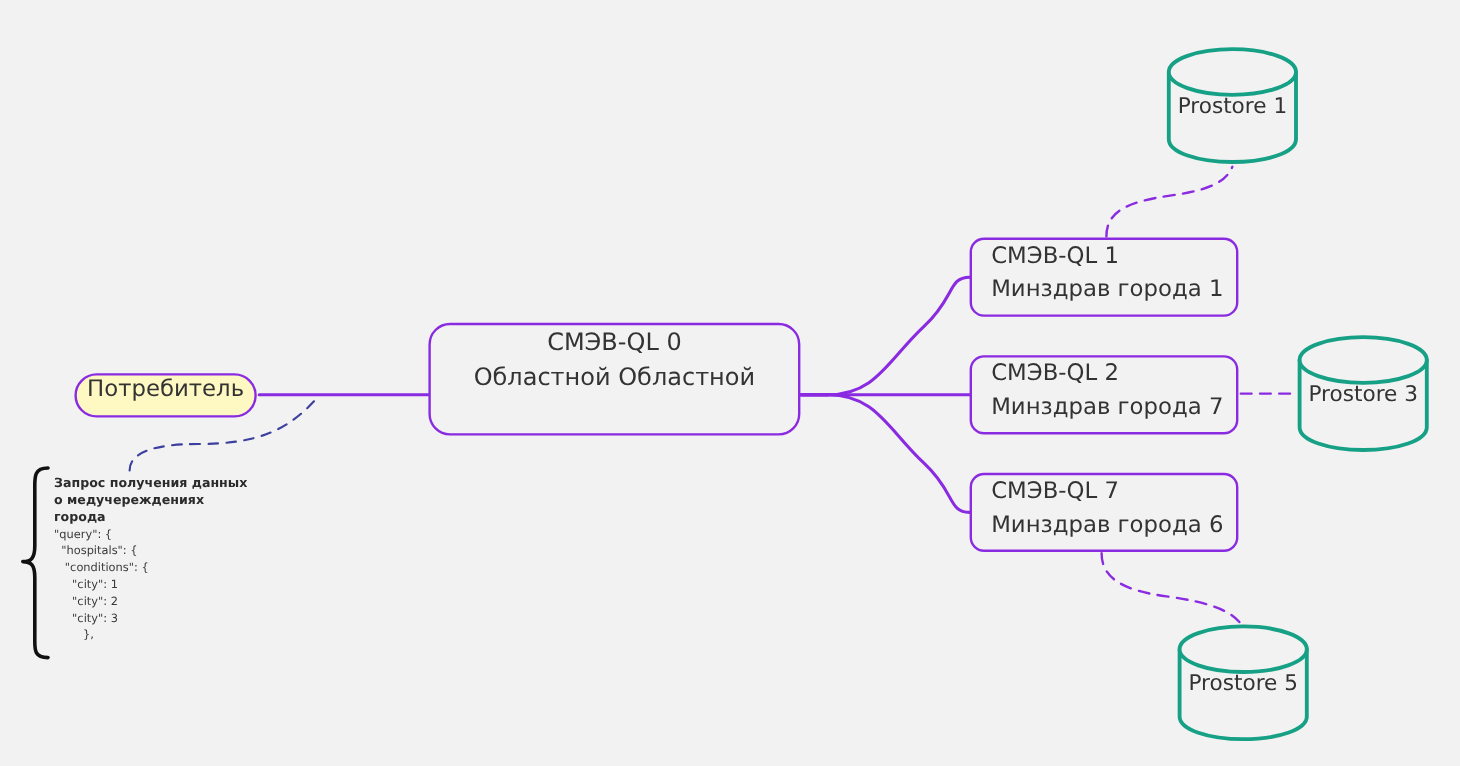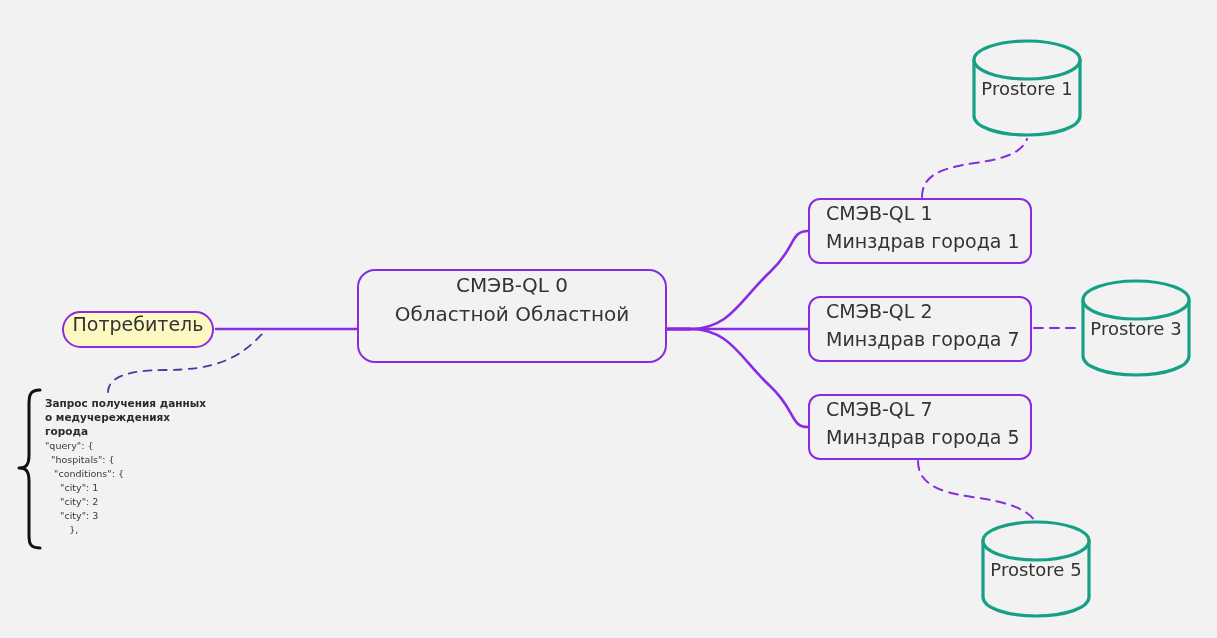--- a/index.html
+++ b/index.html
@@ -166,21 +166,21 @@
   <div class="node-box node-right node-r1">
     <span>СМЭВ-QL 1</span>
     <span>Минздрав города 1</span>
   </div>
   <div class="node-box node-right node-r2">
     <span>СМЭВ-QL 2</span>
     <span>Минздрав города 7</span>
   </div>
   <div class="node-box node-right node-r3">
     <span>СМЭВ-QL 7</span>
-    <span>Минздрав города 5</span>
+    <span>Минздрав города 6</span>
   </div>
 
   <div class="cyl cyl-1">
     <svg width="112" height="100" viewBox="0 0 112 100">
       <path d="M 3 22 L 3 78 C 3 89 27 97 56 97 C 85 97 109 89 109 78 L 109 22" fill="#f2f2f2" stroke="#16A085" stroke-width="3.2" stroke-linecap="round"></path>
       <ellipse cx="56" cy="22" rx="53" ry="19" fill="#f2f2f2" stroke="#16A085" stroke-width="3.2"></ellipse>
     </svg>
     <div class="cyl-label">Prostore 1</div>
   </div>
 

